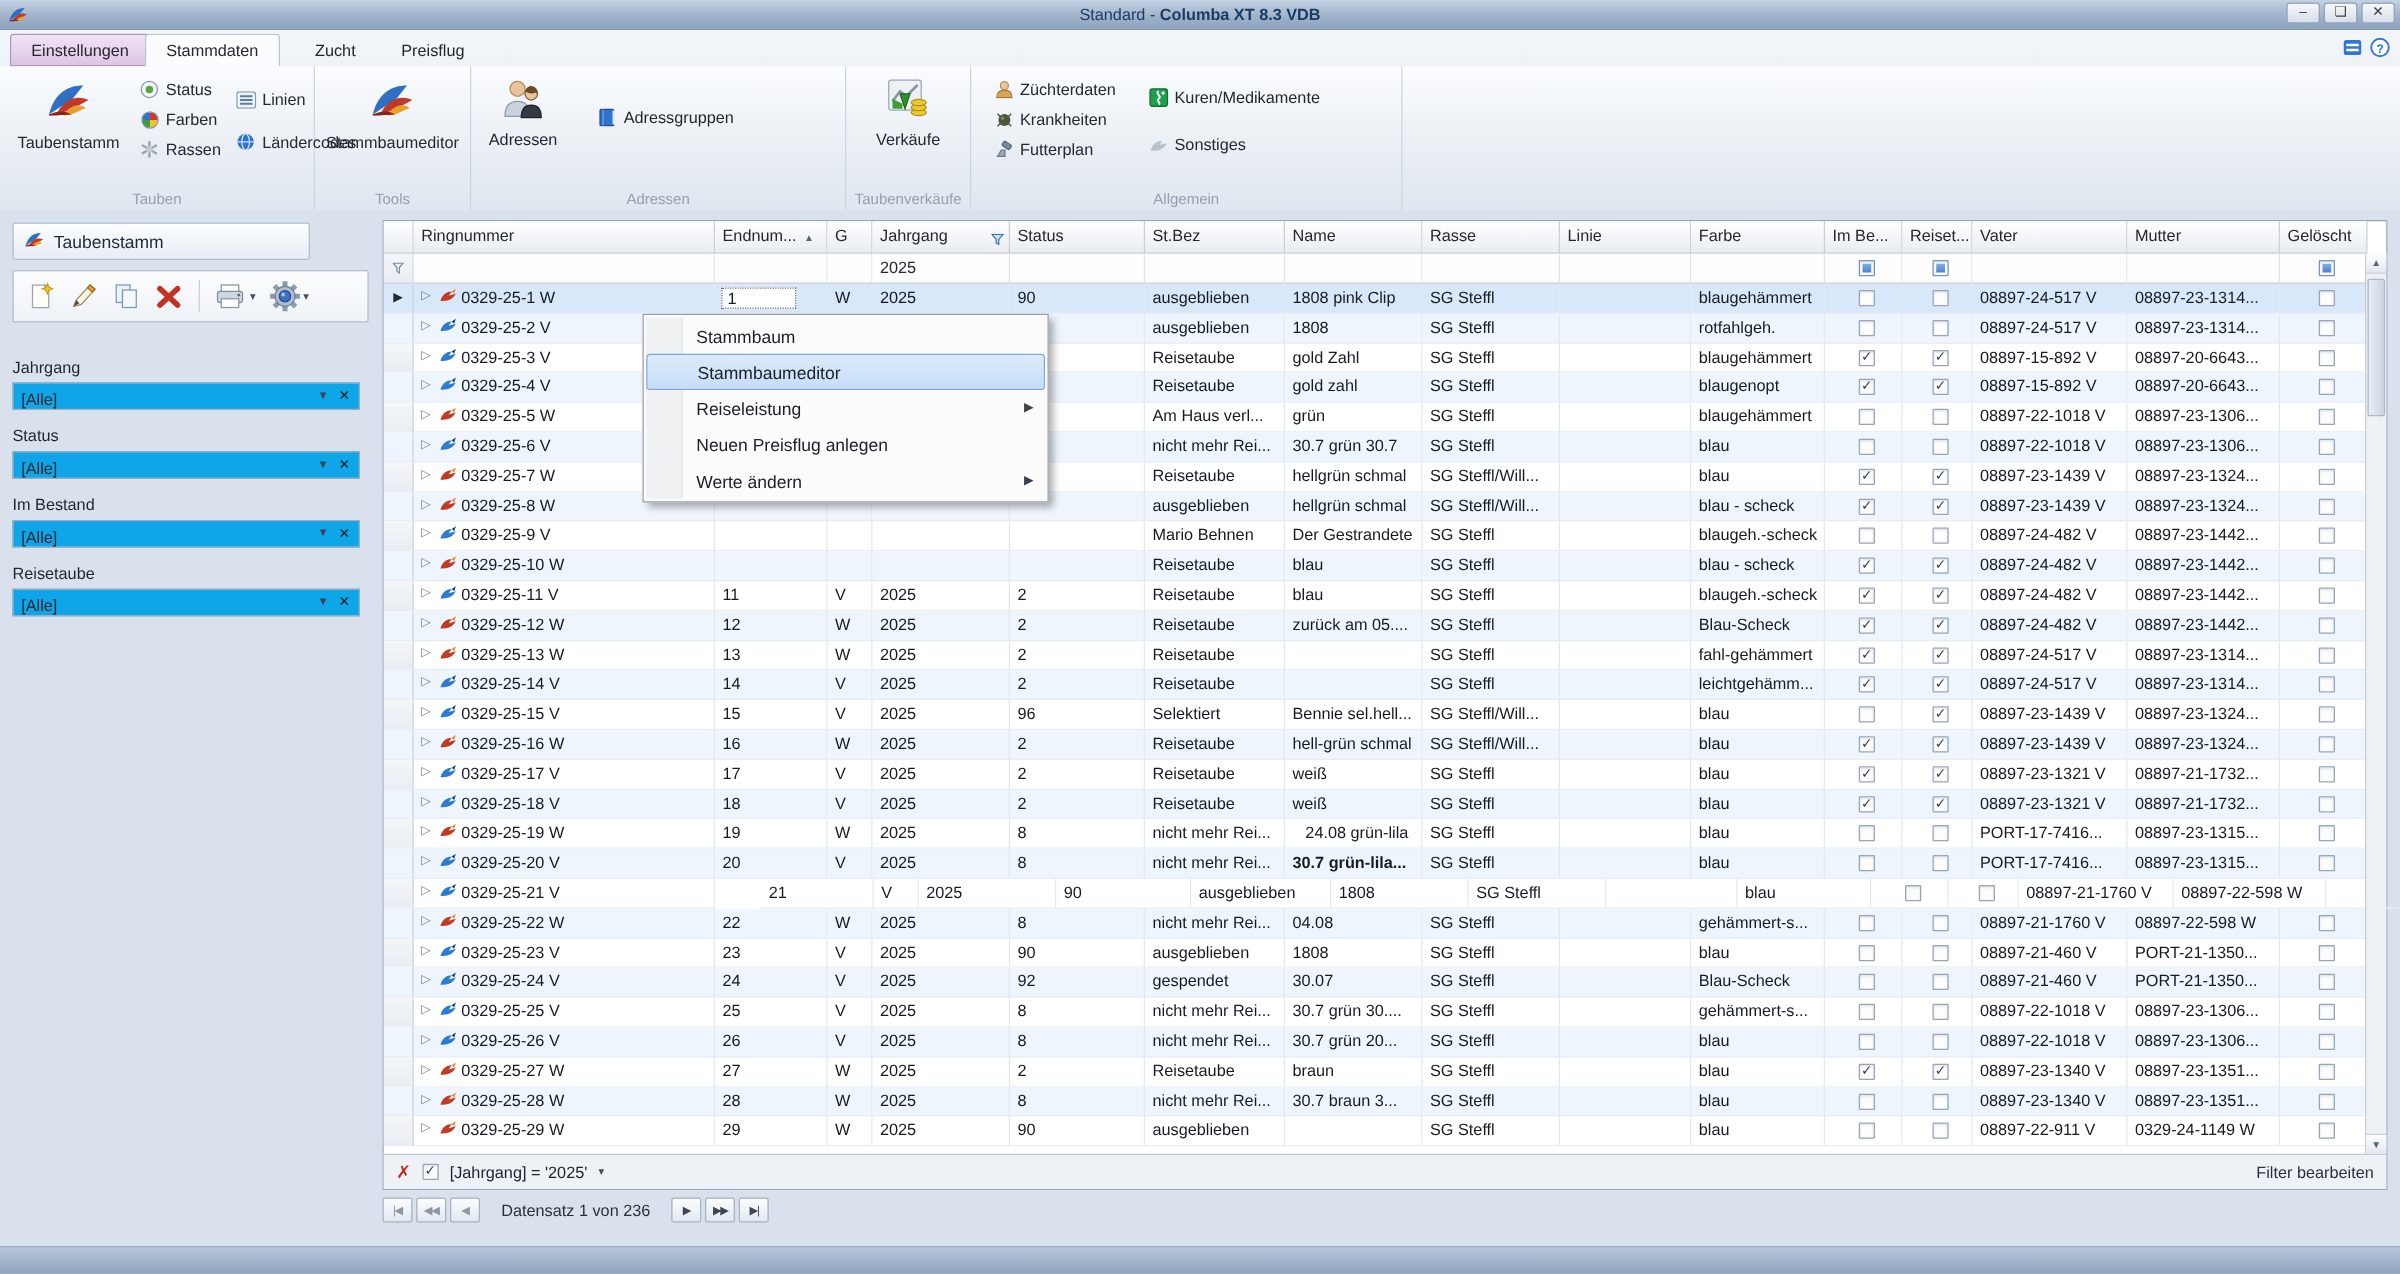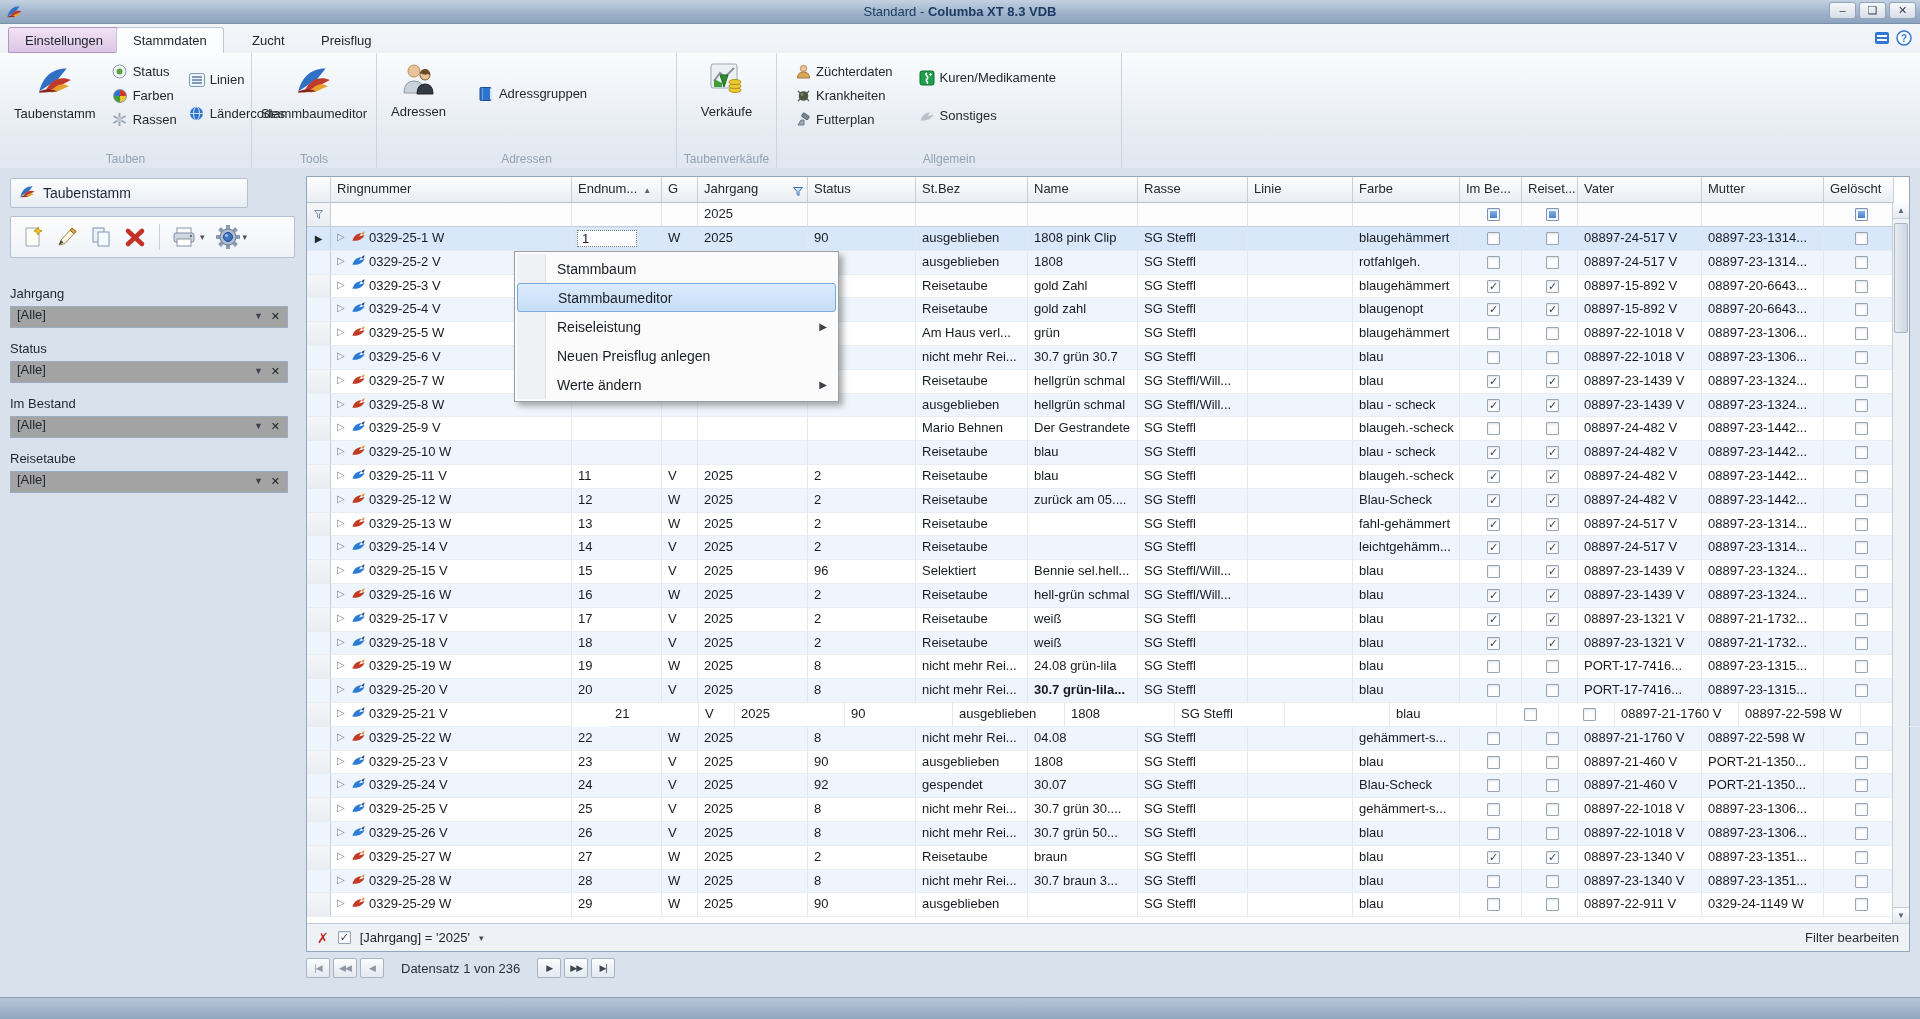--- a/index.html
+++ b/index.html
@@ -46,22 +46,22 @@
   .panel-header{width:238px;height:30px;border:1px solid #b2c0d0;border-radius:2px;
     background:linear-gradient(#fcfdfe,#e8edf4);display:flex;align-items:center;gap:7px;
     padding:0 8px;font-size:14px;color:#1d2838;}
   .side-toolbar{margin-top:8px;width:285px;height:42px;border:1px solid #b2c0d0;border-radius:2px;
     background:linear-gradient(#fdfdfe,#eef2f7);display:flex;align-items:center;gap:10px;padding:0 10px;}
   .tbtn{display:flex;align-items:center;gap:2px;}
   .tsep{width:1px;height:26px;background:#c7d1dc;margin:0 2px;}
   .caret{font-size:9px;color:#444c57;}
   .filters{margin-top:20px;width:278px;display:flex;flex-direction:column;gap:5px;}
   .flabel{font-size:13px;color:#1f2530;margin-top:8px;}
-  .combo{position:relative;height:22px;border:1px solid #9cacbf;background:#a3a3a3;
-    display:flex;align-items:flex-start;padding:0 40px 0 6px;font-size:13px;color:#23272e;}
+  .combo{position:relative;height:22px;border:1px solid #9cacbf;background:#0ea5e9;
+    display:flex;align-items:flex-end;padding:0 40px 0 6px;font-size:13px;color:#23272e;}
   .combo .cdrop{position:absolute;right:24px;top:4px;font-size:9px;color:#3c4450;}
   .combo .cclear{position:absolute;right:7px;top:3px;font-size:11px;font-weight:bold;color:#20242b;}
   
   .grid{position:absolute;left:306px;top:176px;width:1604px;height:776px;background:#fff;
     border:1px solid #93a6bb;}
   .gheader,.gfilter,.grow{display:flex;width:1587px;}
   .gheader{height:26px;}
   .hcell{background:linear-gradient(#fefefe,#e9edf2);border-right:1px solid #c6cfda;
     border-bottom:1px solid #b7c2cf;padding:4px 0 0 6px;font-size:13px;color:#23272e;
     white-space:nowrap;overflow:hidden;position:relative;}
@@ -1462,21 +1462,21 @@
           </div>
           <div class="cell" style="width: 110px; flex: 0 0 auto;">
             <span>2025</span>
           </div>
           <div class="cell" style="width: 108px; flex: 0 0 auto;">
             <span>8</span>
           </div>
           <div class="cell" style="width: 112px; flex: 0 0 auto;">
             <span>nicht mehr Rei...</span>
           </div>
-          <div class="cell" style="width: 110px; flex: 0 0 auto;">
+          <div class="cell" style="width: 110px; flex: 0 0 auto; justify-content: center;">
             <span>24.08 grün-lila</span>
           </div>
           <div class="cell" style="width: 110px; flex: 0 0 auto;">
             <span>SG Steffl</span>
           </div>
           <div class="cell" style="width: 105px; flex: 0 0 auto;">
             <span></span>
           </div>
           <div class="cell" style="width: 107px; flex: 0 0 auto;">
             <span>blau</span>
@@ -1834,21 +1834,21 @@
           <div class="cell" style="width: 110px; flex: 0 0 auto;">
             <span>2025</span>
           </div>
           <div class="cell" style="width: 108px; flex: 0 0 auto;">
             <span>8</span>
           </div>
           <div class="cell" style="width: 112px; flex: 0 0 auto;">
             <span>nicht mehr Rei...</span>
           </div>
           <div class="cell" style="width: 110px; flex: 0 0 auto;">
-            <span> 30.7 grün 50...</span>
+            <span> 30.7 grün 20...</span>
           </div>
           <div class="cell" style="width: 110px; flex: 0 0 auto;">
             <span>SG Steffl</span>
           </div>
           <div class="cell" style="width: 105px; flex: 0 0 auto;">
             <span></span>
           </div>
           <div class="cell" style="width: 107px; flex: 0 0 auto;">
             <span>blau</span>
           </div>

